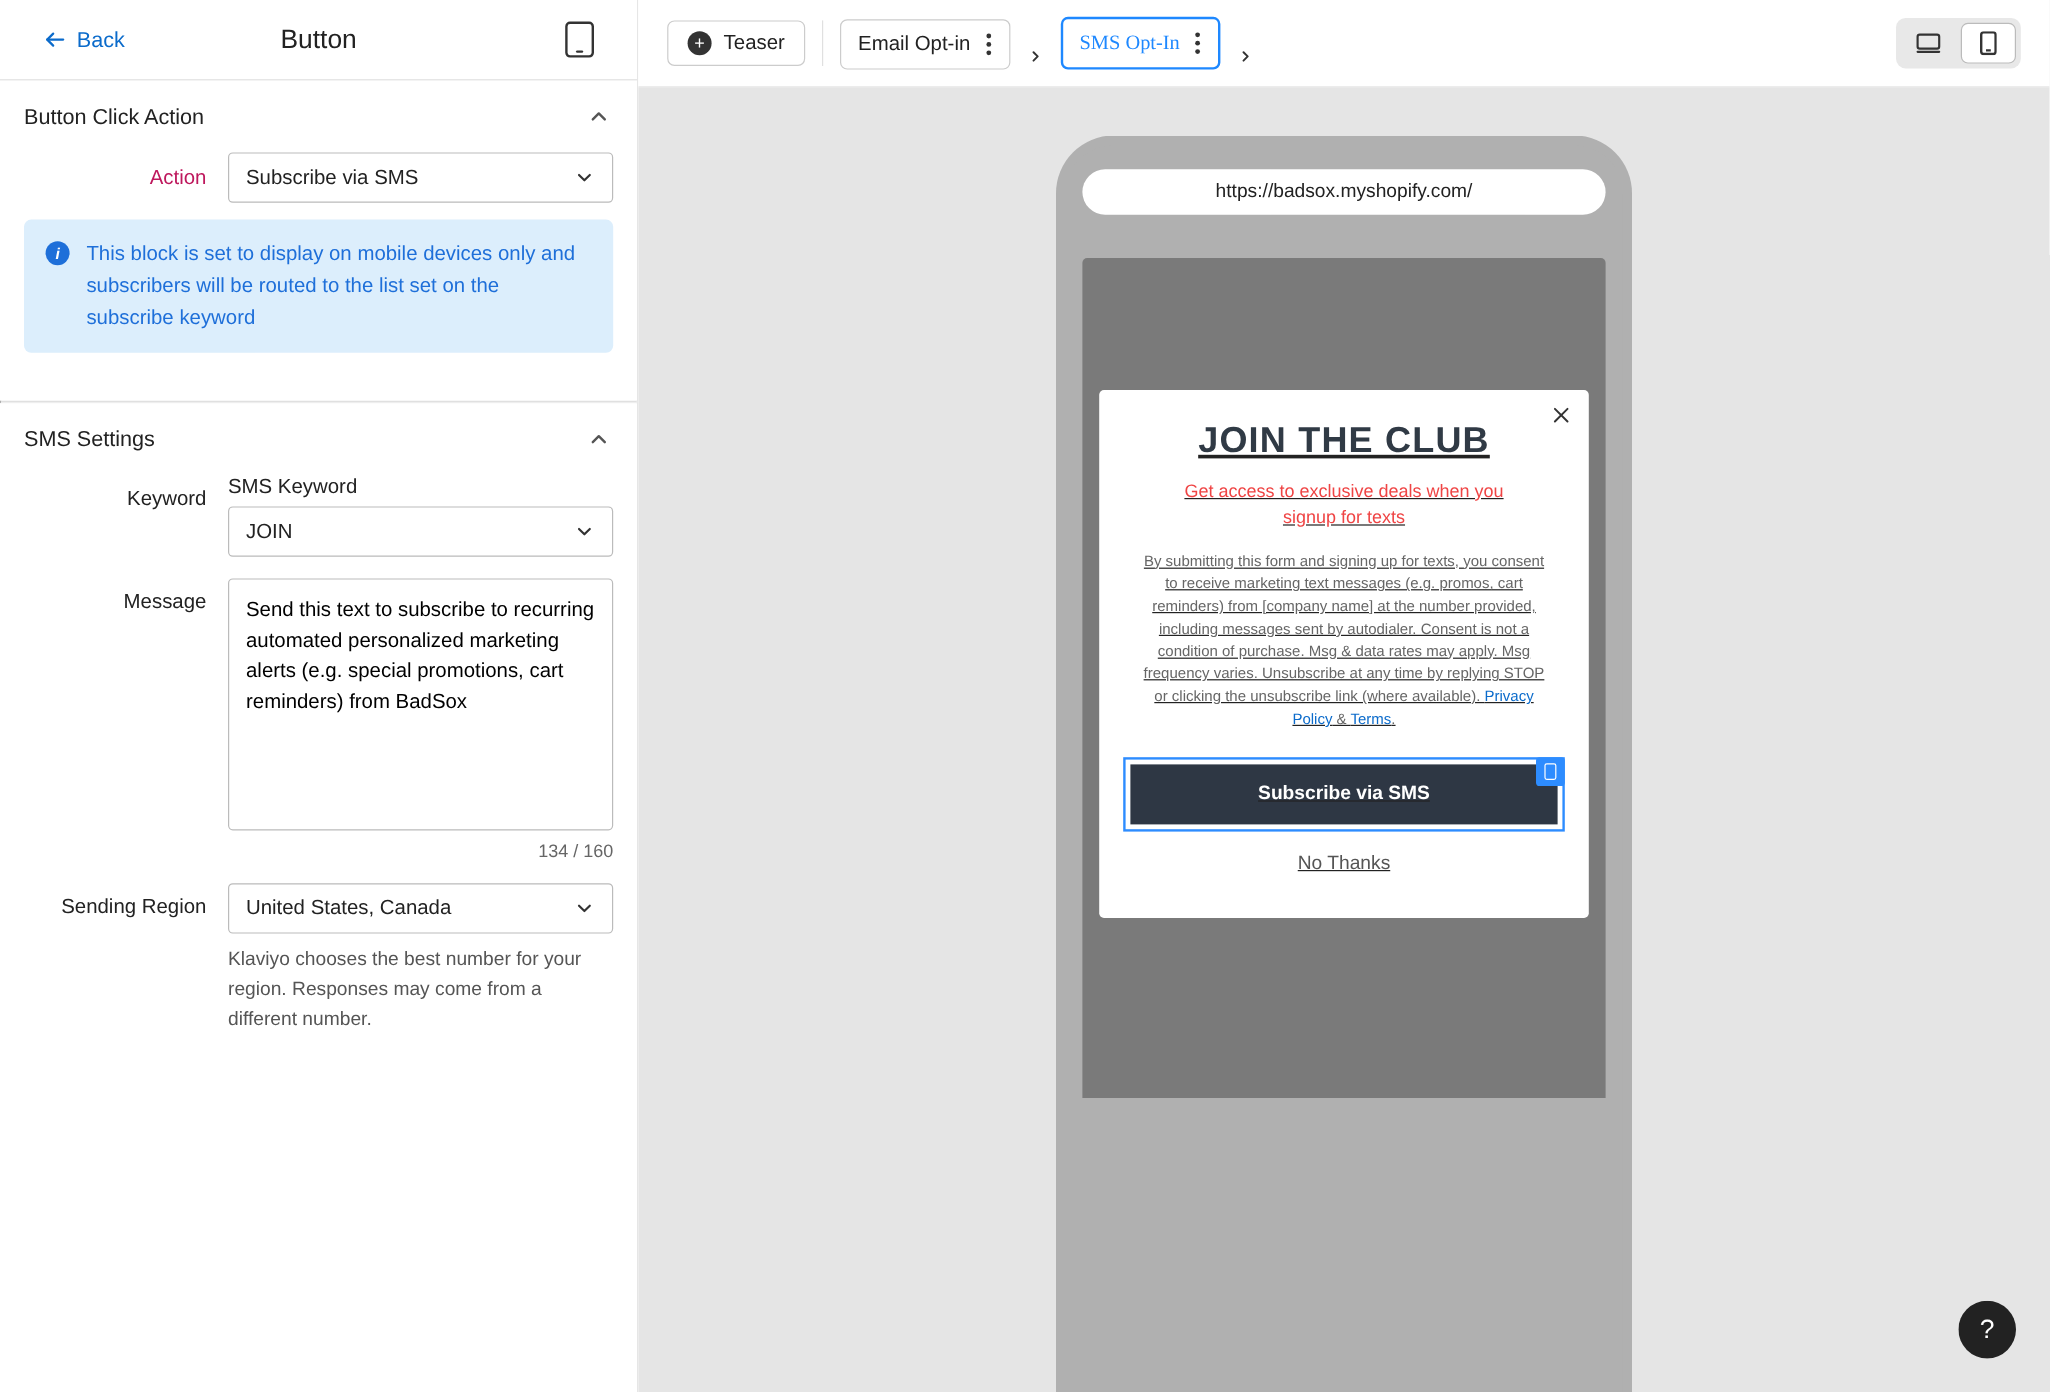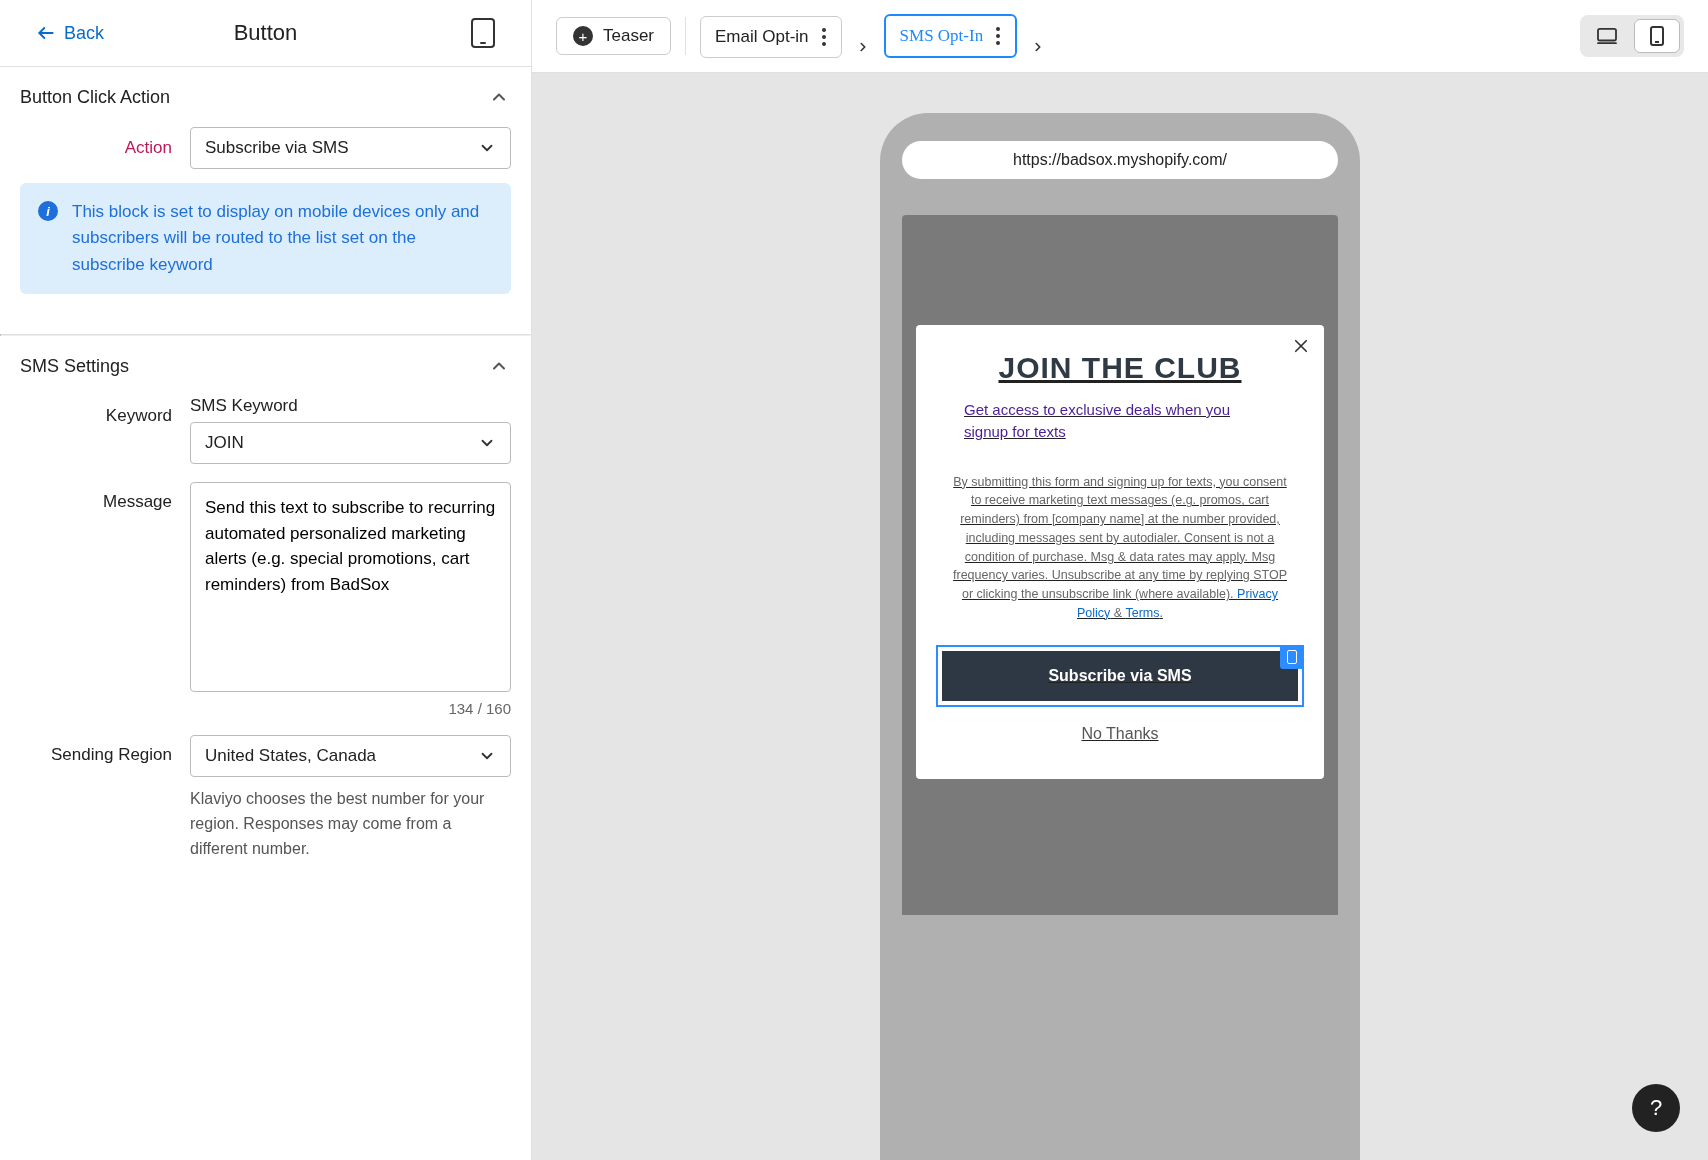--- a/index.html
+++ b/index.html
@@ -57,21 +57,21 @@
 .view-btn.active { background: #fff; border: 1px solid #bbb; }
 
 .canvas-area { flex: 1; background: #e5e5e5; display: flex; justify-content: center; padding-top: 40px; overflow: hidden; }
 .phone { width: 480px; background: #b0b0b0; border: 8px solid #b0b0b0; border-bottom: none; border-radius: 48px 48px 0 0; padding: 20px 14px 0; position: relative; }
 .url-bar { background: #fff; border-radius: 999px; padding: 10px 28px; text-align: center; font-size: 16px; color: #222; margin-bottom: 36px; }
 .phone-screen { background: #7a7a7a; border-radius: 4px 4px 0 0; min-height: 700px; padding: 110px 14px 0; position: relative; text-decoration: underline; }
 
 .popup { background: #fff; border-radius: 4px; padding: 26px 20px 36px; position: relative; }
 .popup-close { position: absolute; top: 12px; right: 14px; font-size: 22px; color: #333; cursor: pointer; line-height: 1; }
 .popup-title { text-align: center; font-size: 30px; font-weight: 800; color: #303a45; letter-spacing: 1px; margin-bottom: 14px; }
-.popup-sub { text-align: left; font-size: 15px; color: #4c1d95; margin: 0 28px 30px; line-height: 1.45; }
+.popup-sub { text-align: center; font-size: 15px; color: #ef4444; margin: 0 28px 16px; line-height: 1.45; }
 .popup-terms { text-align: center; font-size: 12.5px; color: #666; line-height: 1.5; margin: 0 14px 22px; }
 .popup-terms a { color: #0b6bcb; text-decoration: none; }
 
 .selected-frame { border: 2px solid #2d8cff; padding: 4px; position: relative; margin-bottom: 18px; }
 .badge-handle { position: absolute; top: -2px; right: -2px; width: 24px; height: 24px; background: #2d8cff; border-radius: 3px; display: flex; align-items: center; justify-content: center; }
 .badge-handle .mini-phone { width: 10px; height: 14px; border: 1.5px solid #fff; border-radius: 2px; }
 .cta { background: #2e3744; color: #fff; text-align: center; padding: 16px; font-size: 16px; font-weight: 600; cursor: pointer; }
 .no-thanks { text-align: center; color: #555; font-size: 16px; cursor: pointer; }
 
 .help-fab { position: fixed; right: 28px; bottom: 28px; width: 48px; height: 48px; border-radius: 50%; background: #222; color: #fff; font-size: 22px; display: flex; align-items: center; justify-content: center; cursor: pointer; }

